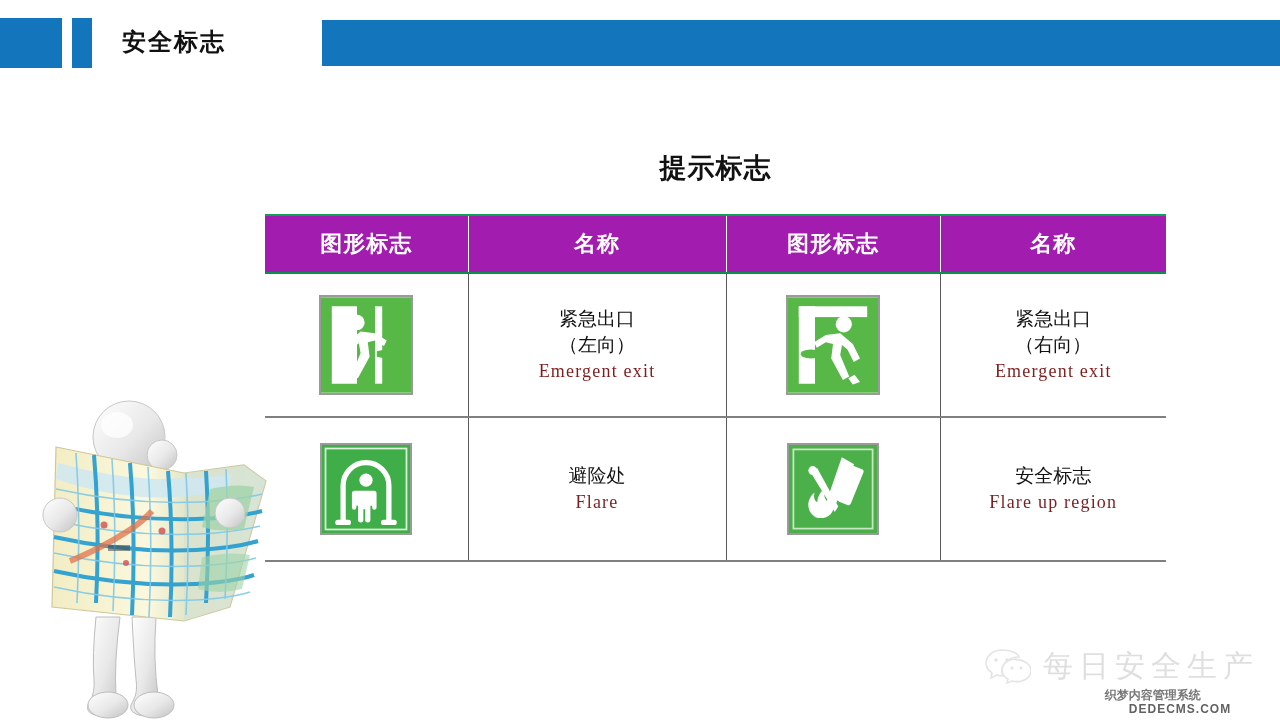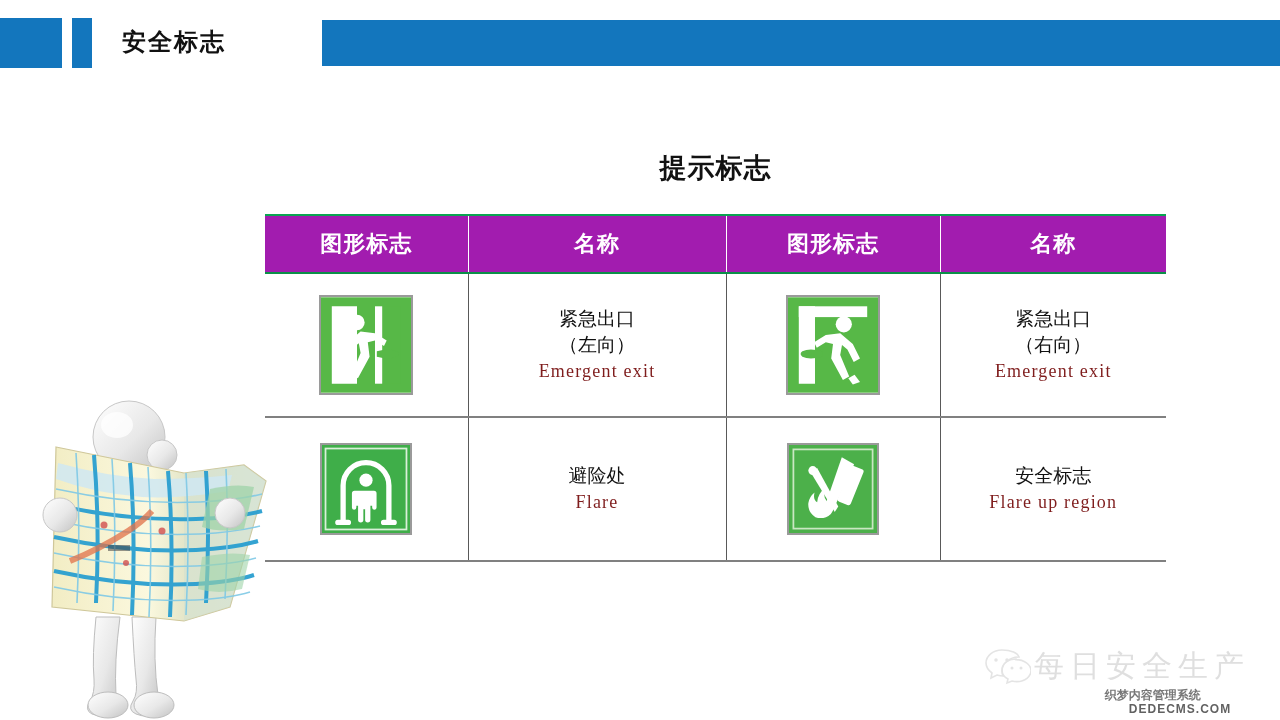--- a/index.html
+++ b/index.html
@@ -148,21 +148,21 @@
 
   
   .wechat-wm {
     position: absolute;
     left: 985px;
     top: 640px;
     width: 280px;
     height: 52px;
     display: flex;
     align-items: center;
-    gap: 3px;
+    gap: 12px;
     opacity: 0.45;
   }
   .wechat-wm .wm-text {
     font-size: 30px;
     color: #b9b9b9;
     letter-spacing: 6px;
     font-weight: 300;
     white-space: nowrap;
   }
   .dede-wm {

